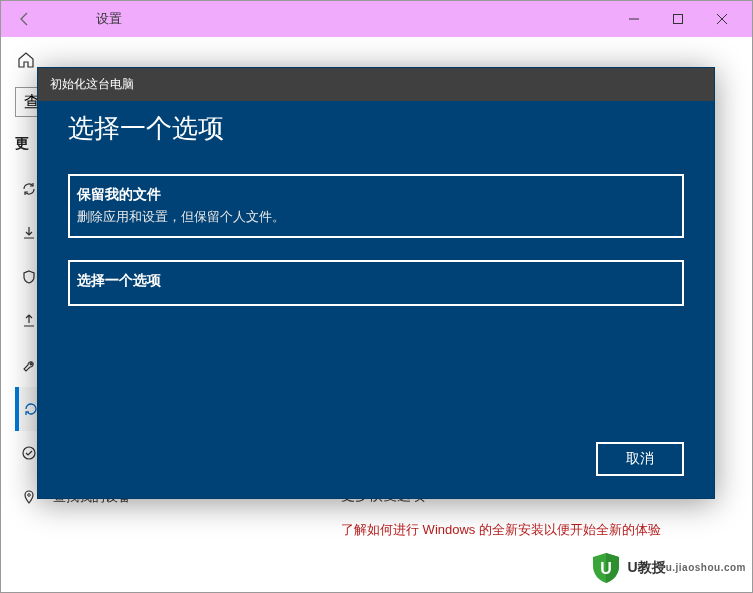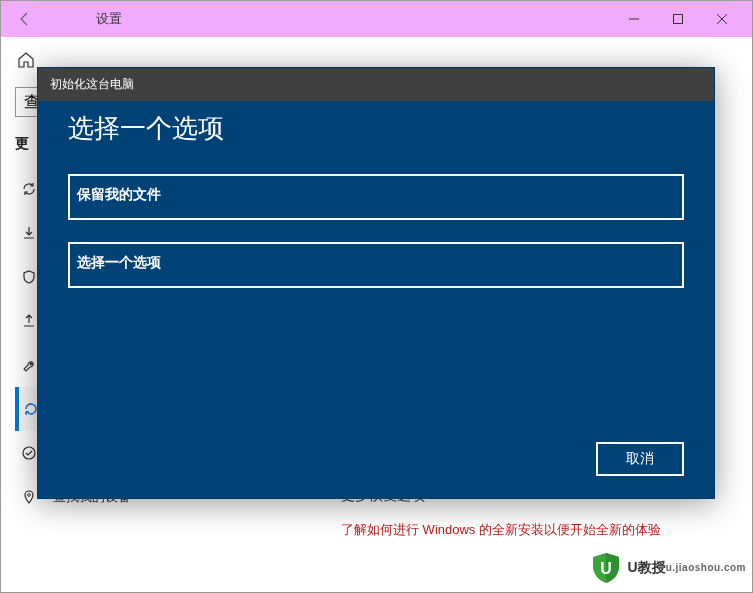--- a/index.html
+++ b/index.html
@@ -320,20 +320,21 @@
     </div>
   </div>
 
   <div class="modal">
     <div class="modal-titlebar">初始化这台电脑</div>
     <div class="modal-body">
       <div class="modal-heading">选择一个选项</div>
 
       <div class="option-card">
         <div class="option-title">保留我的文件</div>
+        <div class="option-desc">删除应用和设置，但保留个人文件。</div>
       </div>
 
       <div class="option-card">
         <div class="option-title">选择一个选项</div>
       </div>
     </div>
     <div class="modal-footer">
       <div class="cancel-btn">取消</div>
     </div>
   </div>

